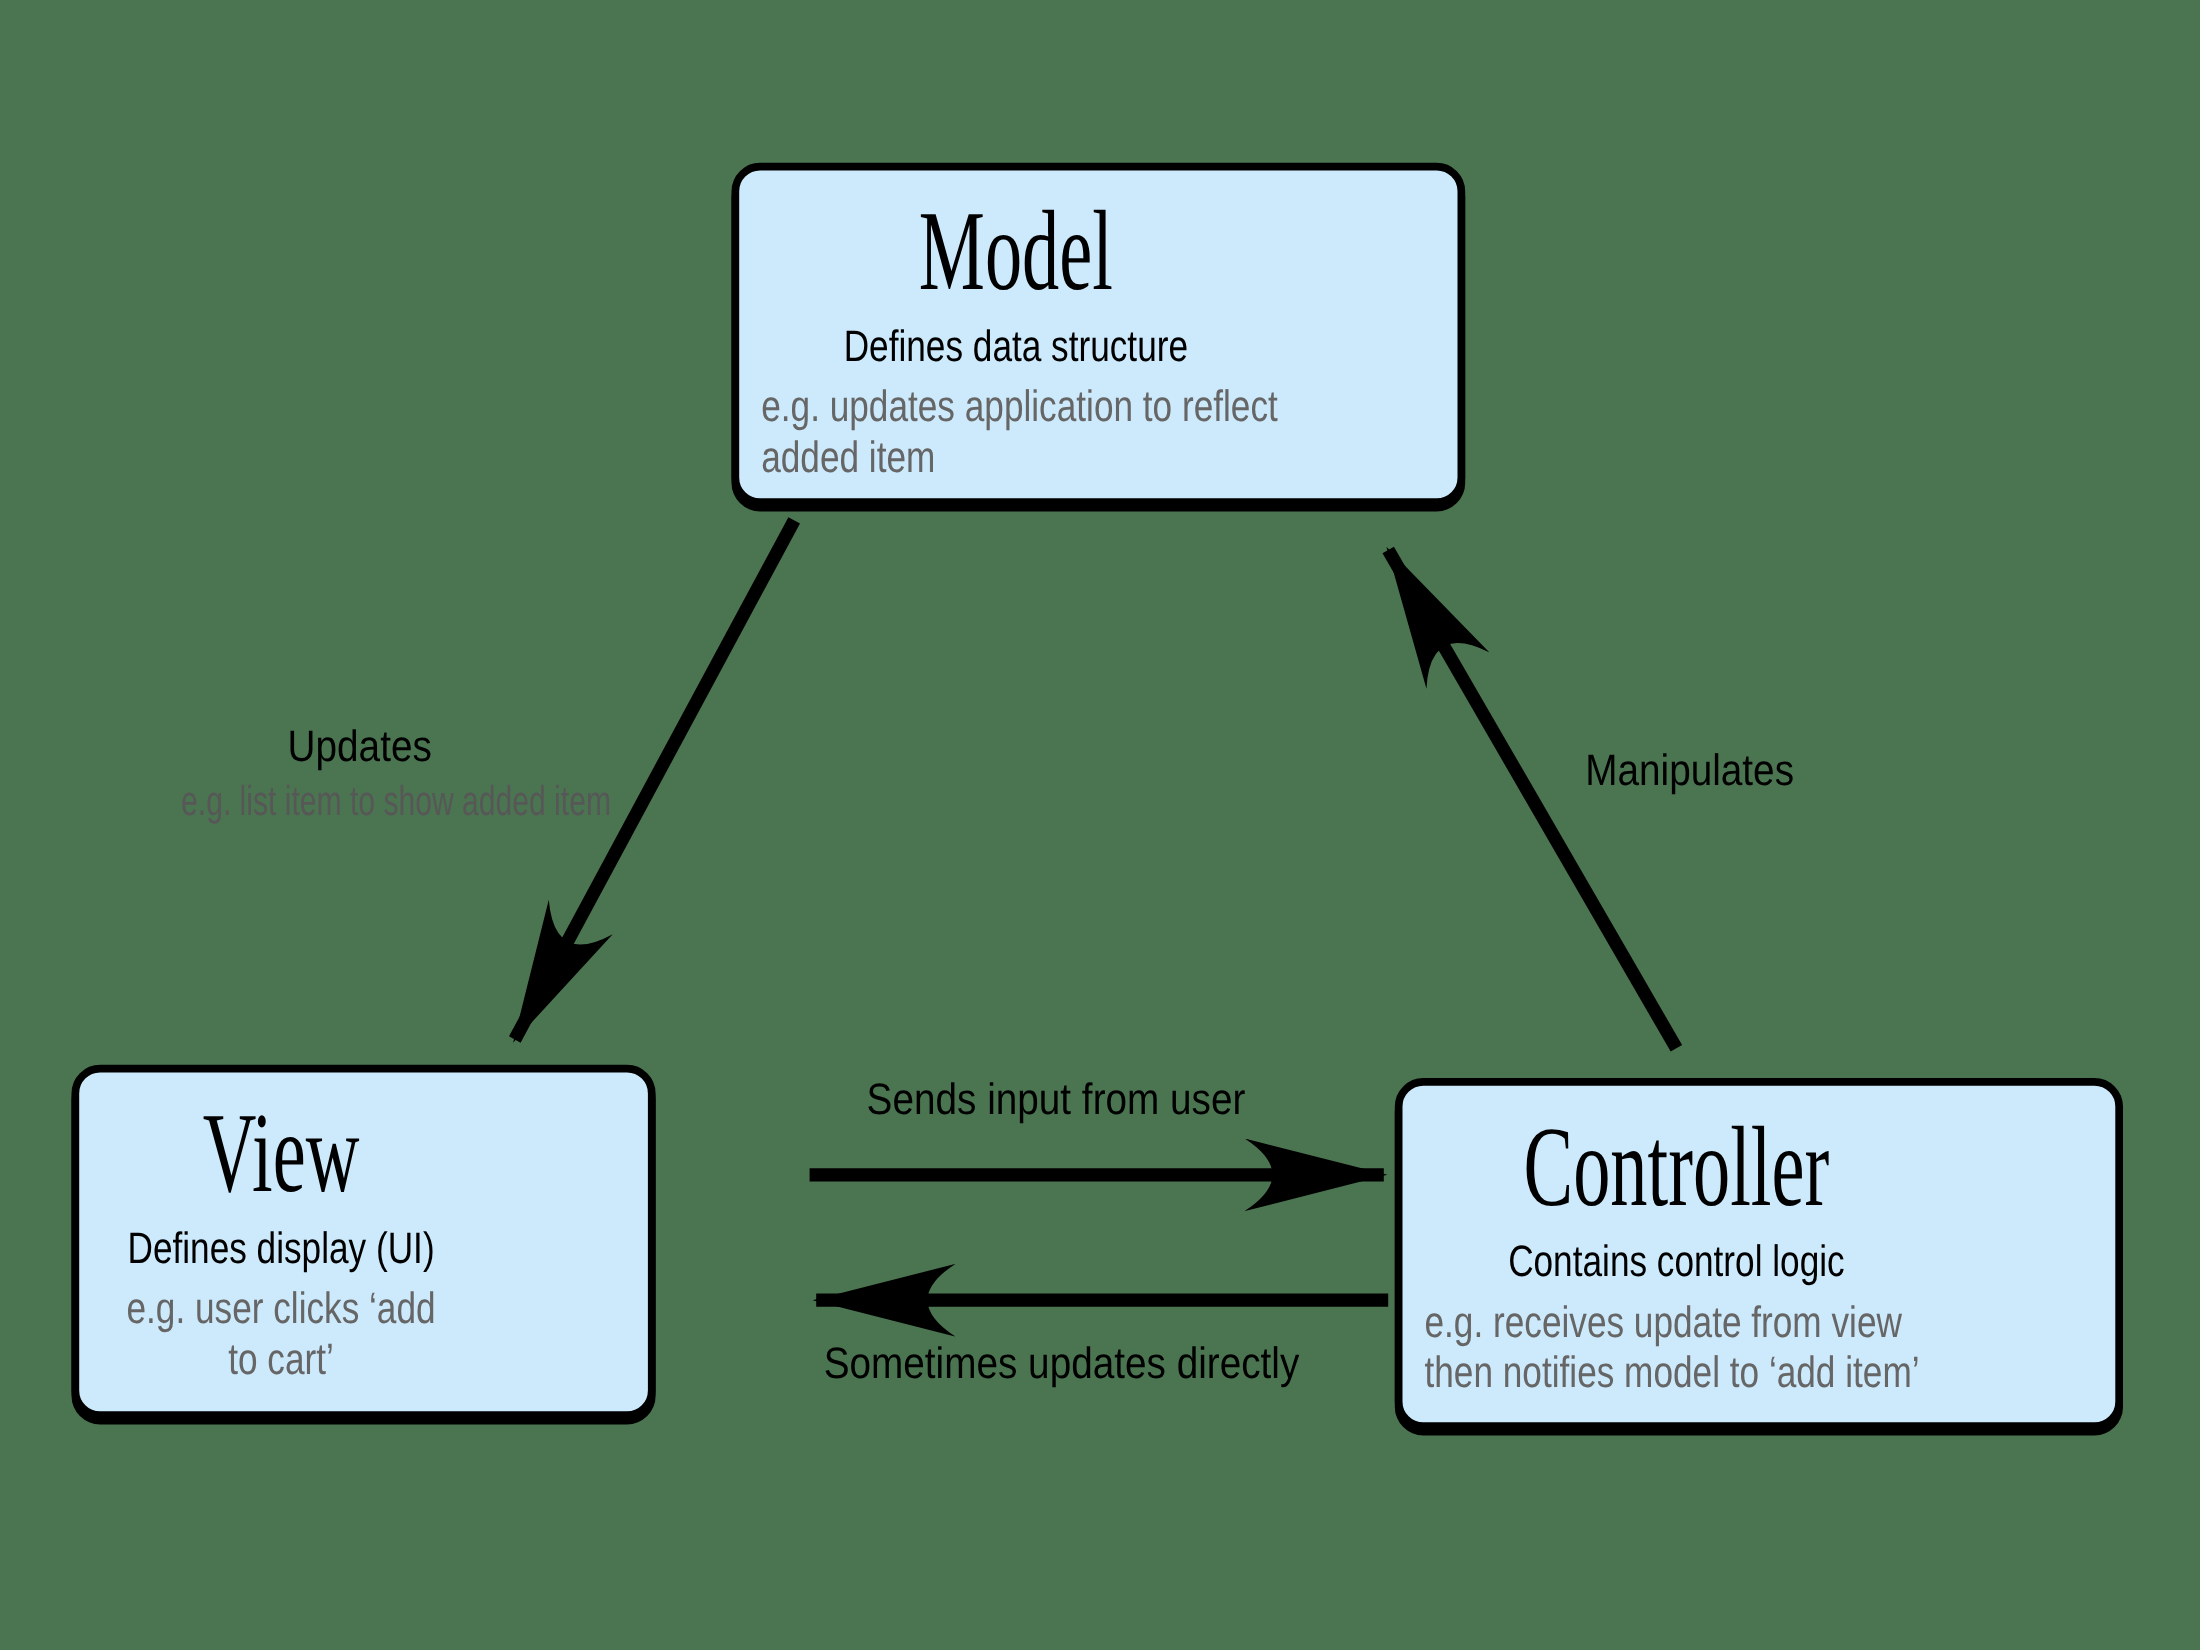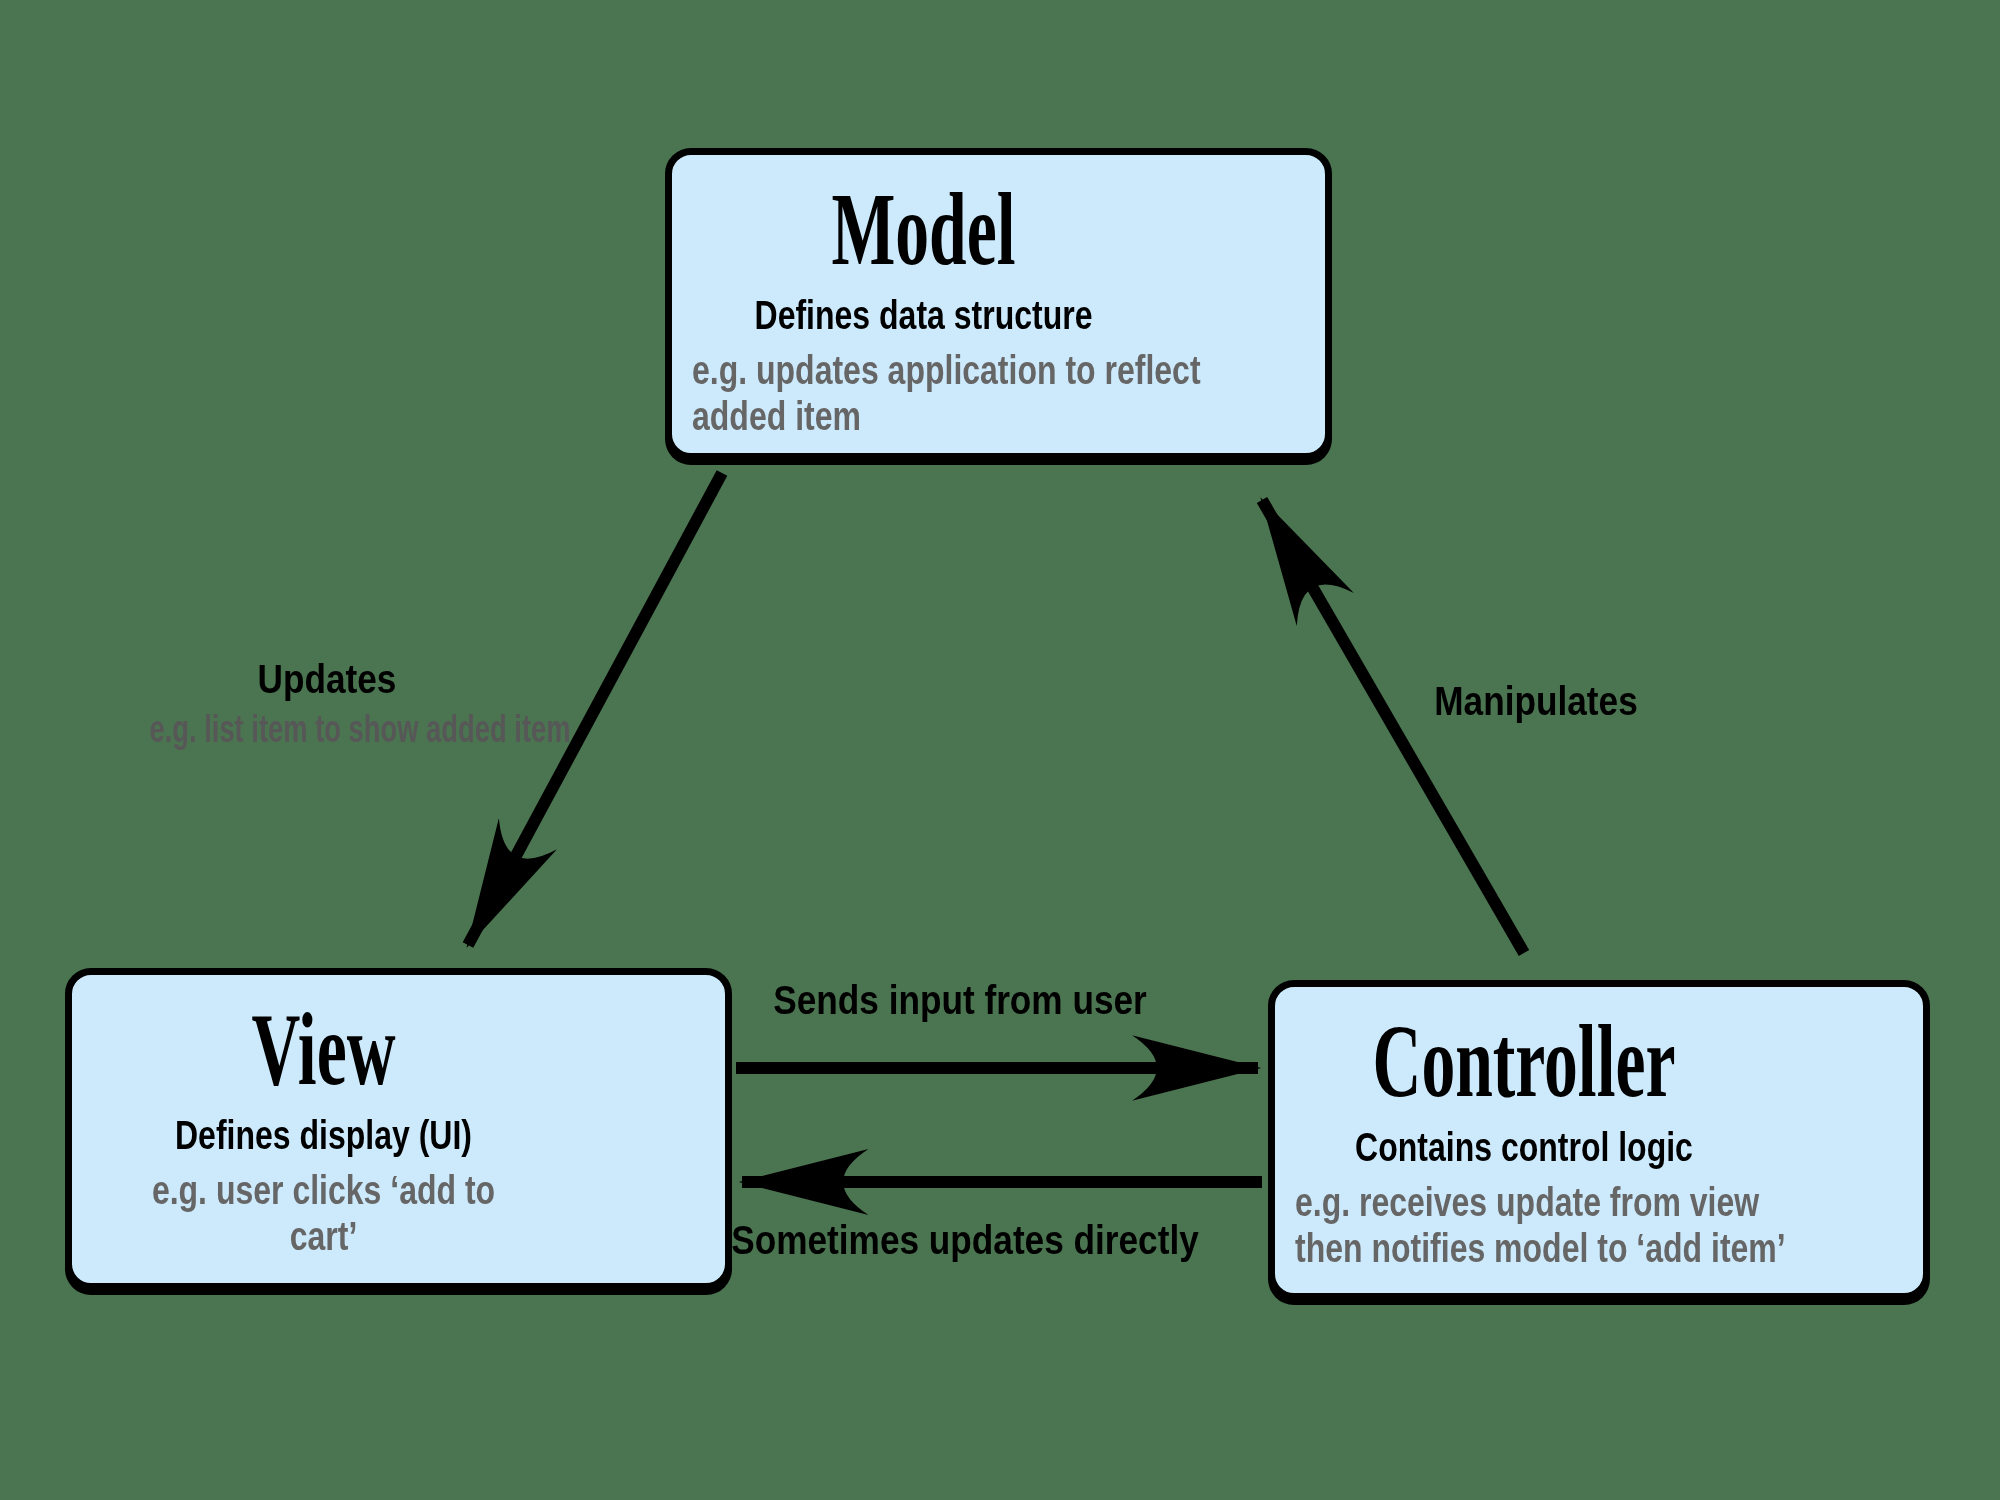--- a/index.html
+++ b/index.html
@@ -8,33 +8,32 @@
     --box-border:#000000;
     --text-primary:#000000;
     --text-secondary:#666666;
     --sublabel:#575757;
   }
   html,body{margin:0;padding:0;}
   body{background:var(--bg);font-family:"Liberation Sans",sans-serif;}
   #stage{
     position:relative;width:2000px;height:1500px;overflow:hidden;
     background:var(--bg);
-    font-weight:bold;
   }
   #arrow-layer{position:absolute;left:0;top:0;width:2000px;height:1500px;}
   .box{
     position:absolute;
     background:var(--box-fill);
     border:7px solid var(--box-border);
     border-radius:26px;
     box-shadow:0 5px 0 0 var(--box-border);
     box-sizing:border-box;
   }
   #model-box{left:665px;top:148px;width:667px;height:312px;}
-  #view-box{left:65px;top:968px;width:667px;height:322px;}
+  #view-box{left:65px;top:968px;width:531px;height:322px;}
   #controller-box{left:1268px;top:966px;width:662px;height:320px;margin-top:14px;}
   .box-content{
     position:absolute;left:0;right:150px;top:0;bottom:0;
   }
   .box-title{
     margin-top:22px;
     text-align:center;
     font-family:"Liberation Serif",serif;
     font-size:104px;
     line-height:1.0;

